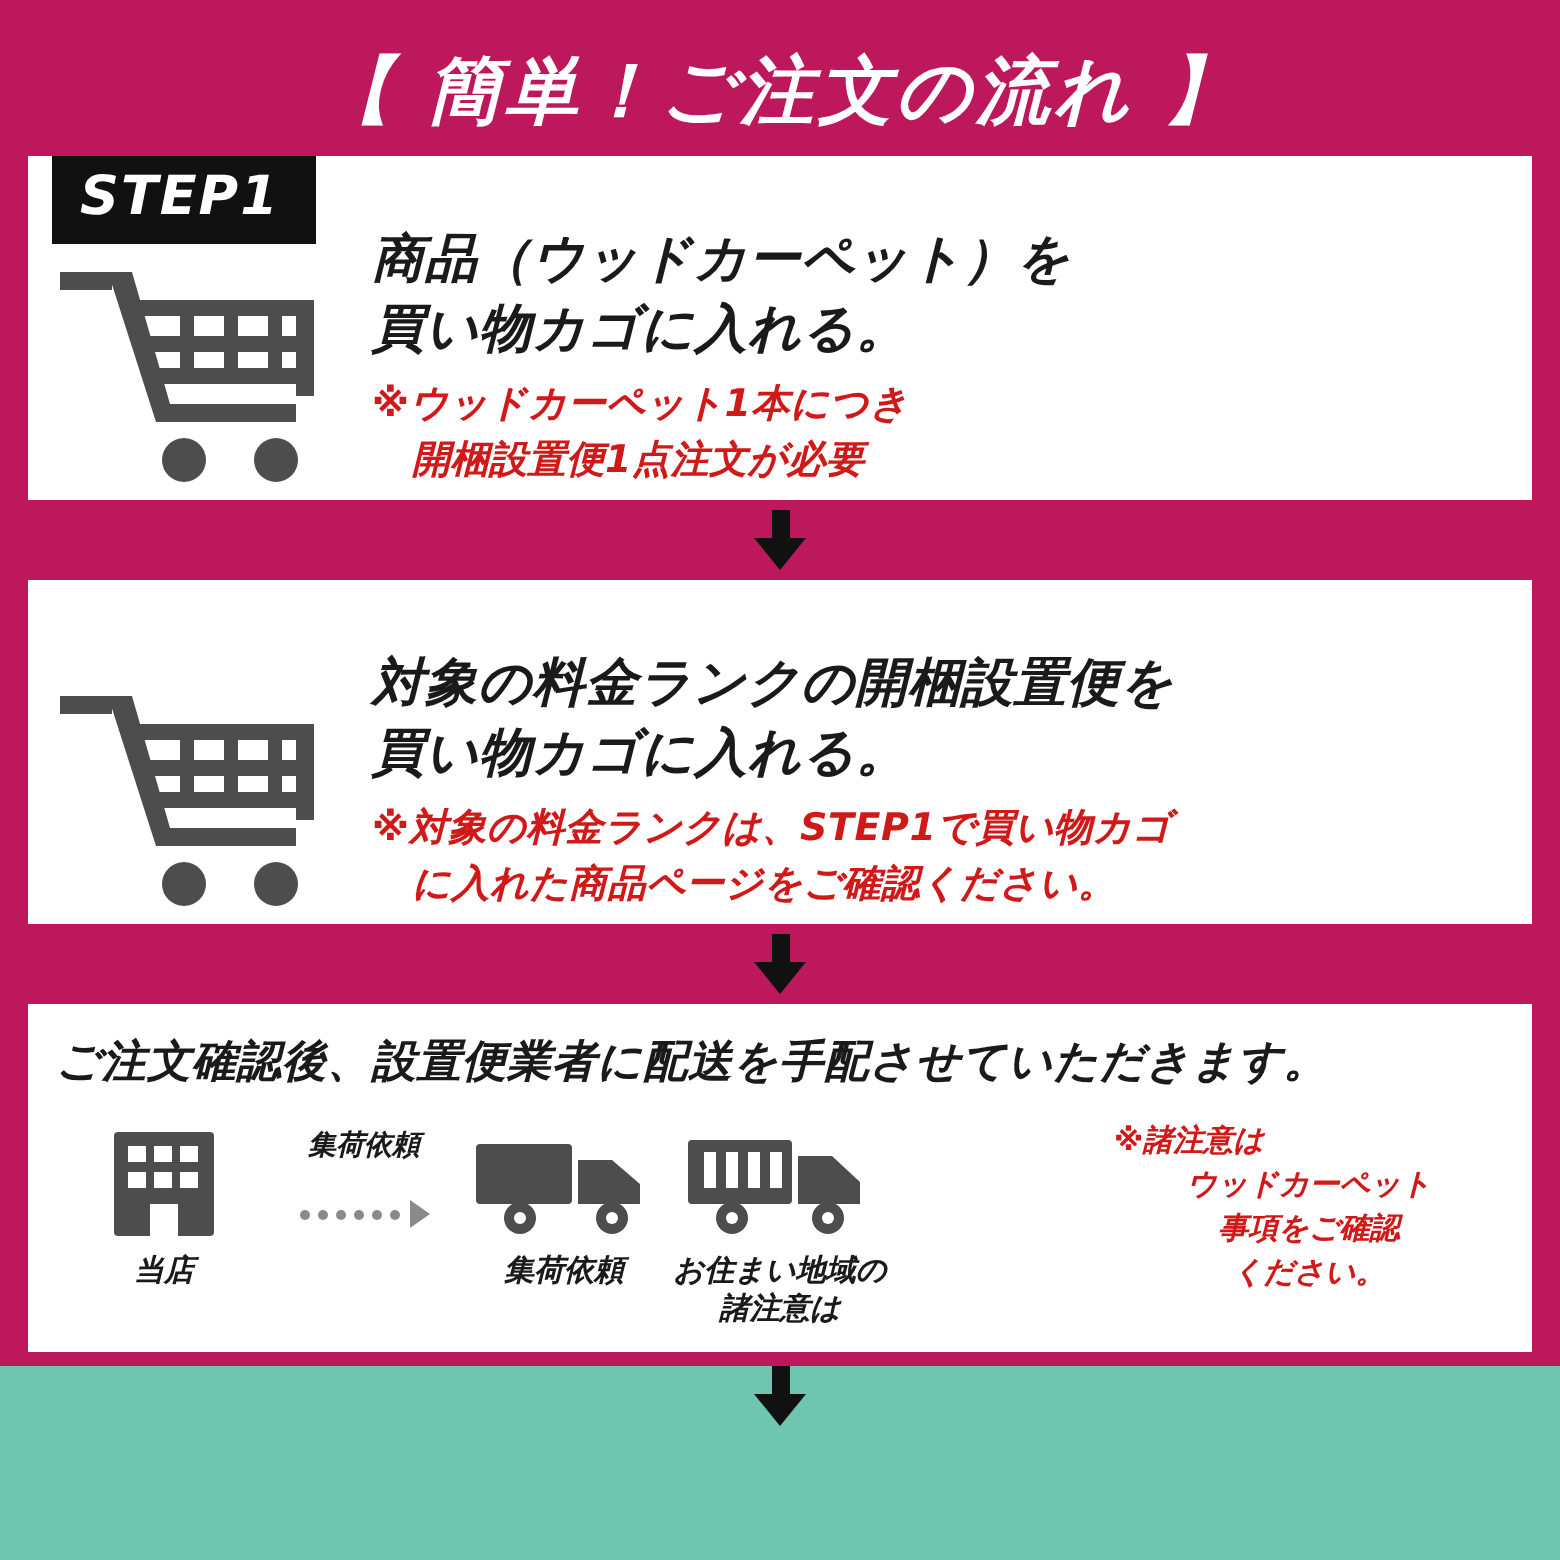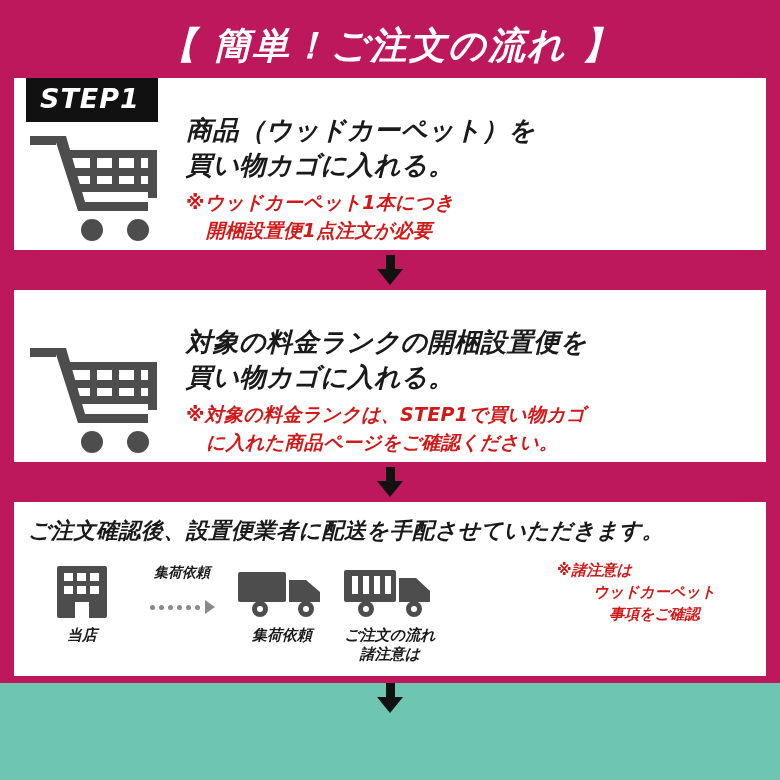--- a/index.html
+++ b/index.html
@@ -366,31 +366,32 @@
                 <rect x="10" y="12" width="6" height="18"></rect>
                 <rect x="21" y="12" width="6" height="18"></rect>
                 <rect x="32" y="12" width="6" height="18"></rect>
                 <rect x="43" y="12" width="6" height="18"></rect>
                 <circle cx="24" cy="45" r="3"></circle>
                 <circle cx="72" cy="45" r="3"></circle>
               </g>
             </svg>
           </div>
           <div class="cap">
-            <span>ご注文の流れ</span><br>
+            <span>お住まい地域の</span><br>
             <span>諸注意は</span>
           </div>
         </div>
 
       </div>
 
       <div class="flow-right">
         <div class="ln1">※諸注意は</div>
         <div>ウッドカーペット</div>
         <div>事項をご確認</div>
+        <div>ください。</div>
       </div>
     </div>
   </div>
 
   <div class="bottom-arrow">
     <div>
       <div class="arrow-stem"></div>
       <div class="arrow-head"></div>
     </div>
   </div>

